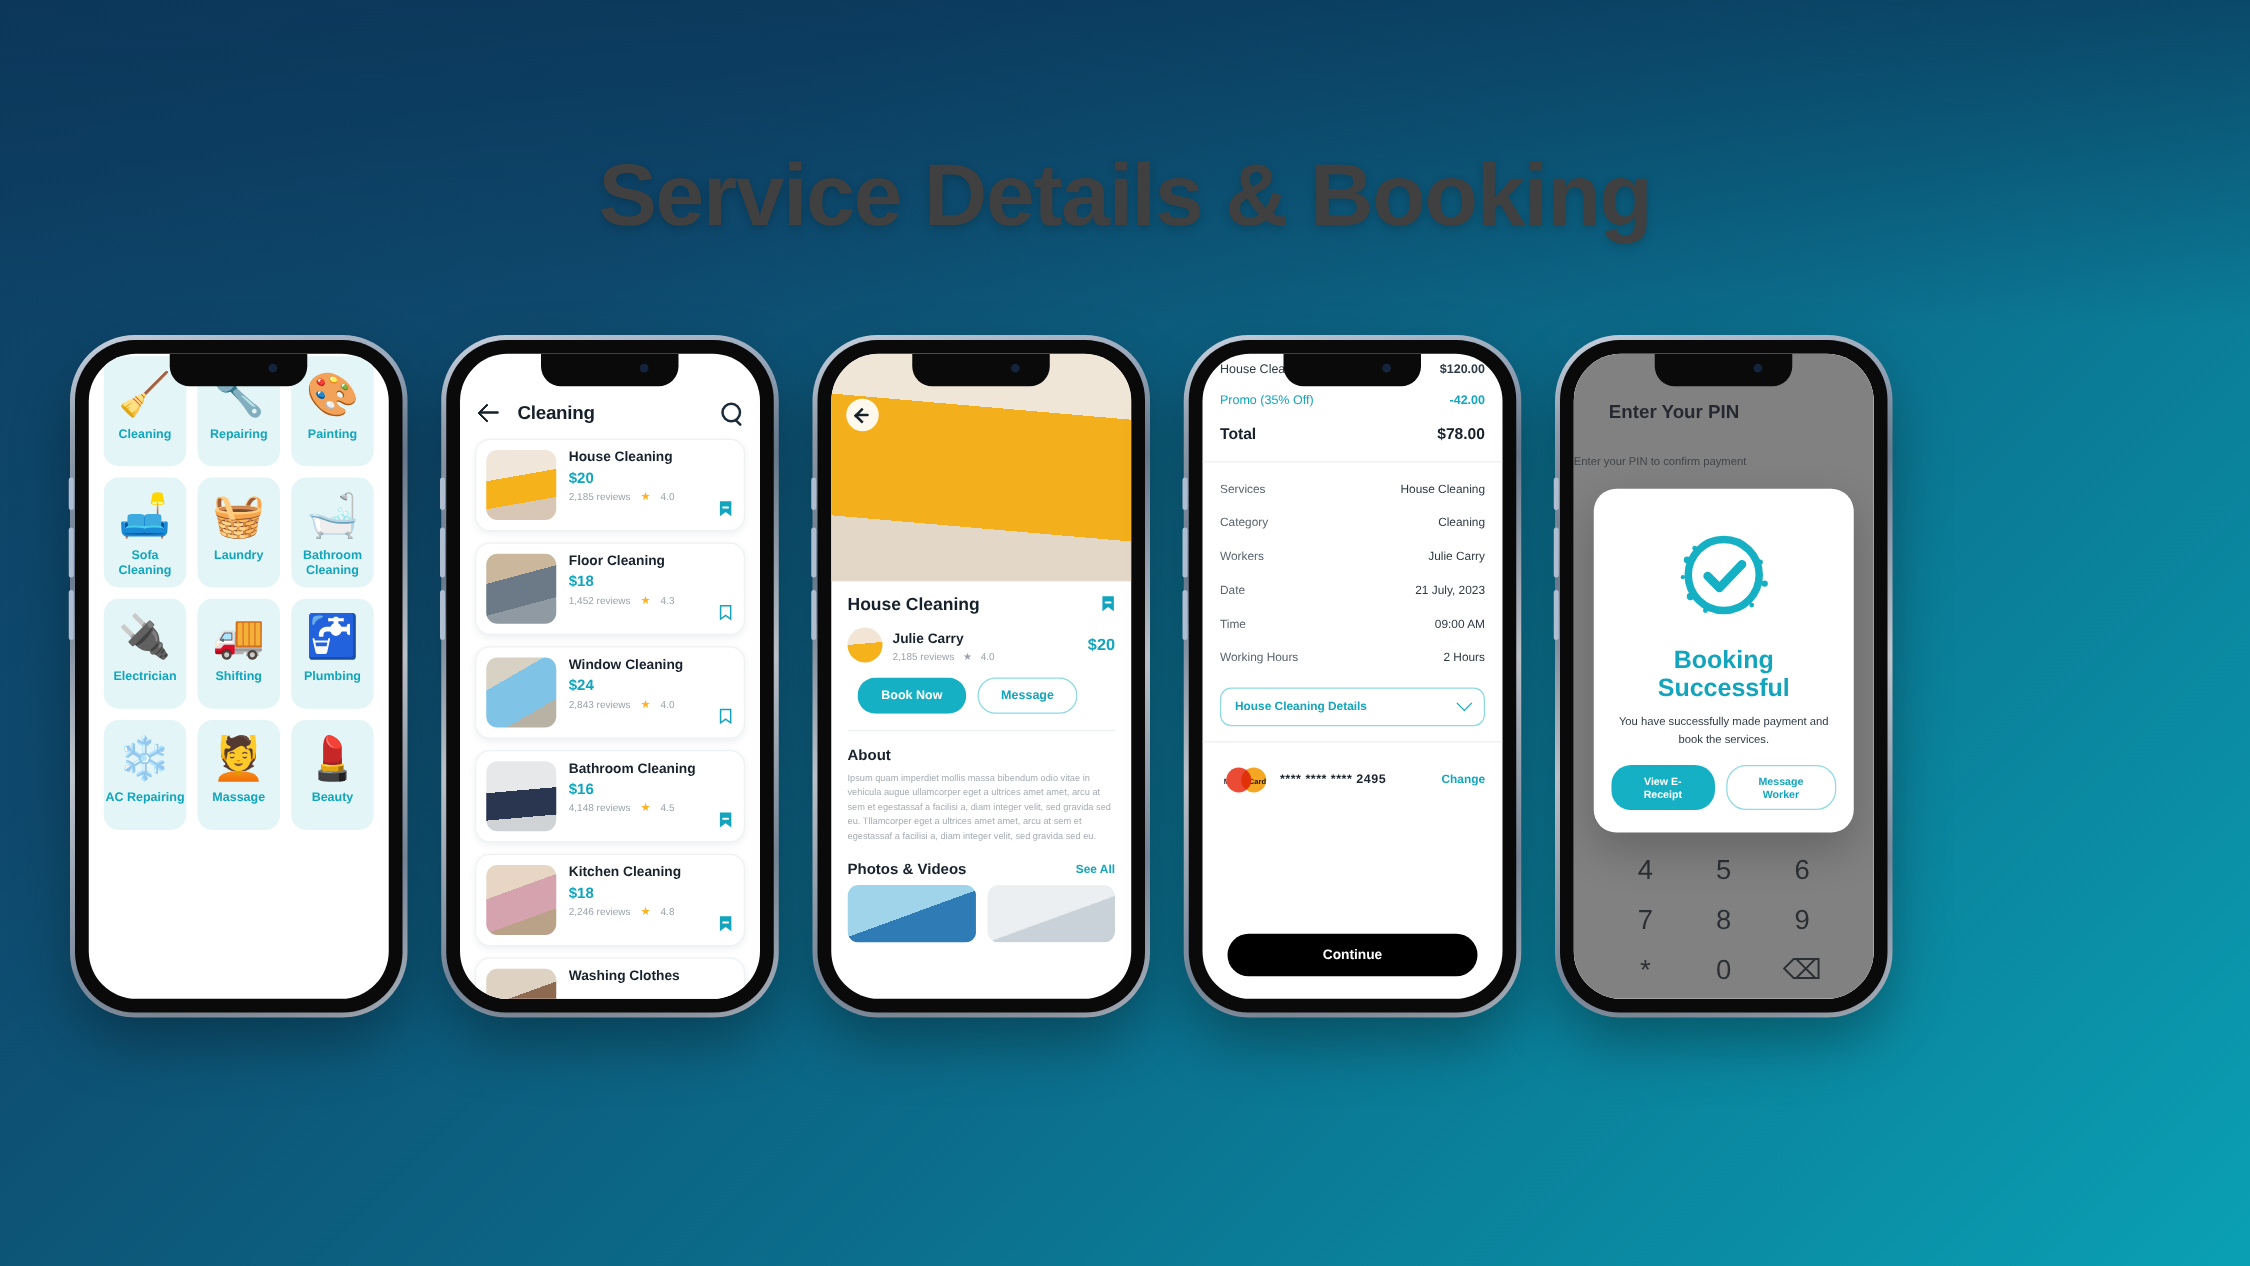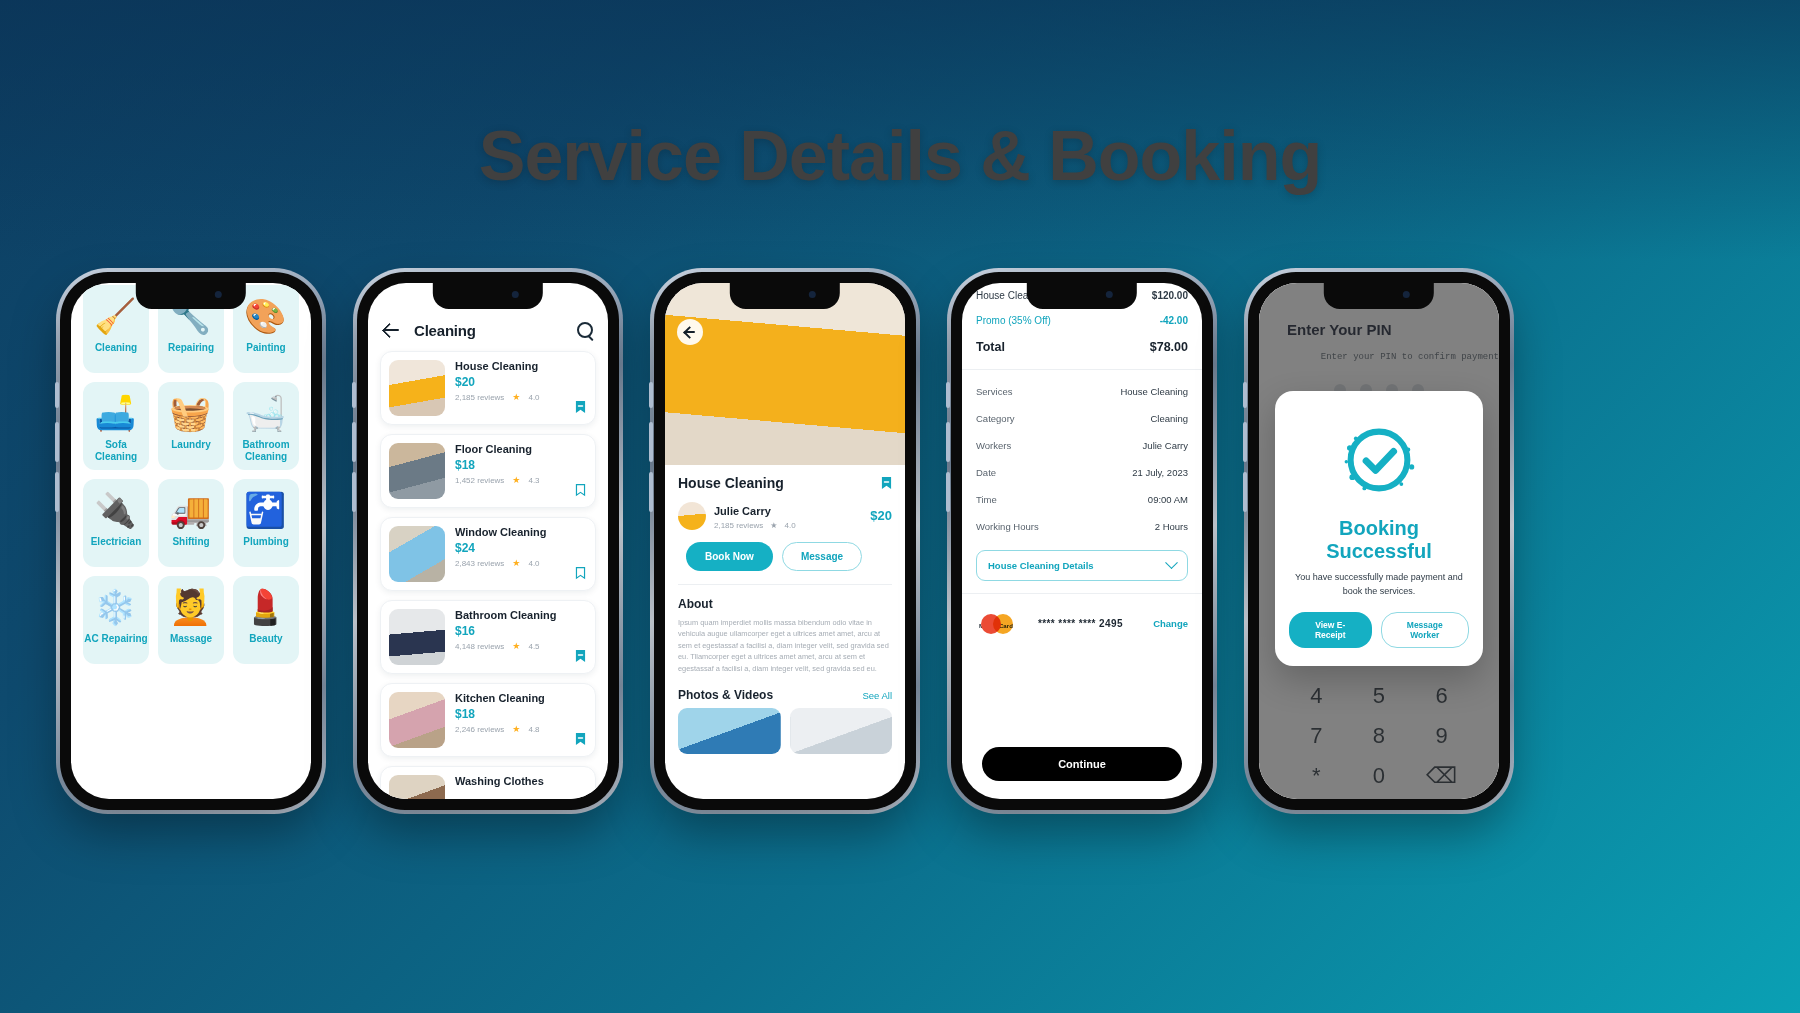--- a/index.html
+++ b/index.html
@@ -118,21 +118,21 @@
   .w-meta { display:flex; align-items:center; gap:7px; font-size: 8px; color:#9aa3ad; margin-top:2px;}
   .w-price { font-size: 13px; font-weight: bold; color:#12a5bd; }
   .cta-row { display:flex; gap: 9px; margin-top: 12px; padding-left: 8px;}
   .btn { border-radius: 20px; font-size: 10px; font-weight: bold; padding: 8px 18px; cursor:pointer; border: 1.3px solid transparent;}
   .btn-fill { background:#15b0c4; color:#fff; }
   .btn-out { background:#fff; color:#12a5bd; border-color:#8fd9e3; }
   .divider { height:1px; background:#eceff2; margin: 13px 0 0 0;}
   .sec-title { font-size: 12px; font-weight: bold; color:#18222d; margin: 12px 13px 6px 13px; }
   .about-p { font-size: 7.4px; line-height: 1.55; color:#a6adb5; margin: 0 13px; }
   .pv-head { display:flex; align-items:center; justify-content: space-between; margin: 14px 13px 6px 13px; }
-  .see-all { font-size: 9.5px; color:#12a5bd; font-weight: normal; cursor:pointer;}
+  .see-all { font-size: 9.5px; color:#12a5bd; font-weight: bold; cursor:pointer;}
   .pv-grid { display:flex; gap: 9px; padding: 0 13px; }
   .pv-img { flex:1; height: 46px; border-radius: 9px; background-size: cover; background-position: center; }
 
   
   .rv-sec { padding: 0 14px; }
   .rv-line { display:flex; justify-content: space-between; align-items:center; padding: 7px 0; font-size: 10px; }
   .rv-line .k { color:#2b3views; }
   .rv-line .k { color:#2e3a45; }
   .rv-line .v { color:#2e3a45; font-weight: 600; }
   .rv-line.promo .k, .rv-line.promo .v { color:#12a5bd; }
@@ -142,41 +142,41 @@
   .rv-line.small { font-size: 9.5px; padding: 8px 0; }
   .rv-line.small .k { color:#5a646e; font-weight: 400;}
   .rv-line.small .v { color:#2e3a45; font-weight: 400;}
   .select {
     margin: 10px 14px 0 14px; border: 1.2px solid #8fd9e3; border-radius: 9px;
     padding: 9px 11px; display:flex; align-items:center; justify-content: space-between;
     font-size: 9.5px; color:#12a5bd; font-weight:600; cursor:pointer;
   }
   .chev { width: 9px; height: 9px; border-right: 1.6px solid #12a5bd; border-bottom: 1.6px solid #12a5bd;
           transform: rotate(45deg) translate(-2px,-2px); }
-  .pay-row { display:flex; align-items:center; gap: 22px; padding: 12px 14px 0 14px; }
+  .pay-row { display:flex; align-items:center; gap: 8px; padding: 12px 14px 0 14px; }
   .mc { width: 40px; text-align:center; }
   .mc-marks { position: relative; height: 20px; }
   .mc-marks span { position:absolute; top:0; width: 20px; height: 20px; border-radius: 50%; }
   .mc-marks .r { left: 2px; background:#eb4b35; }
   .mc-marks .y { left: 14px; background:#f5a623; mix-blend-mode: multiply; }
   .mc-name { font-size: 6px; font-weight: bold; color:#1c2630; margin-top: 2px; letter-spacing:.1px;}
   .card-num { flex:1; font-size: 10px; font-weight: bold; color:#1c2630; letter-spacing: .4px;}
   .change { font-size: 9.5px; color:#12a5bd; font-weight: 600; cursor:pointer;}
   .continue {
     position: absolute; left: 20px; right: 20px; bottom: 18px;
     background:#000000; color:#fff; border-radius: 22px; text-align:center;
     padding: 11px 0; font-size: 11px; font-weight: bold; cursor:pointer;
   }
 
   
   .pin-screen { position:absolute; inset:0; background:#ffffff; }
   .pin-dim { position:absolute; inset:0; background: rgba(52,52,52,.62); z-index: 5;}
   .pin-bar { display:flex; align-items:center; gap:14px; padding: 38px 14px 10px 14px; }
   .pin-bar .title { font-size:15px; font-weight:bold; color:#0f172a;}
-  .pin-sub { text-align:right; font-size:9px; color:#55606a; margin-top:4px;font-family:Liberation Mono, monospace; }
+  .pin-sub { text-align:left; font-size:9px; color:#55606a; margin-top:16px; }
   .pin-dots { display:flex; justify-content:center; gap:14px; margin-top:22px;}
   .pin-dots span { width: 12px; height:12px; border-radius:50%; background:#d8dde2; }
   .keypad { position:absolute; left:0; right:0; bottom: 10px; display:grid;
             grid-template-columns: repeat(3,1fr); row-gap: 14px; padding: 0 26px;
             font-size: 22px; color:#1d2832; text-align:center; font-weight: 500;}
   .keypad div { cursor: pointer; }
   .success-card {
     position:absolute; z-index: 10; left: 16px; right: 16px; top: 108px;
     background:#fff; border-radius: 18px; padding: 20px 14px 18px 14px; text-align:center;
     box-shadow: 0 14px 34px rgba(0,0,0,.22);

